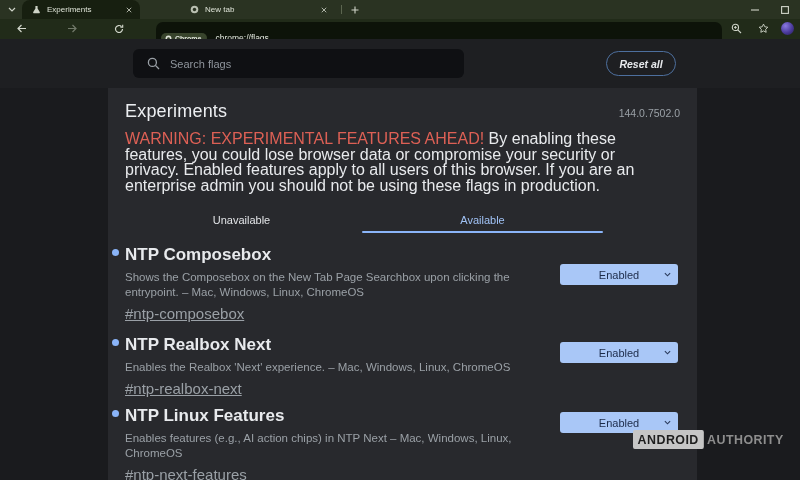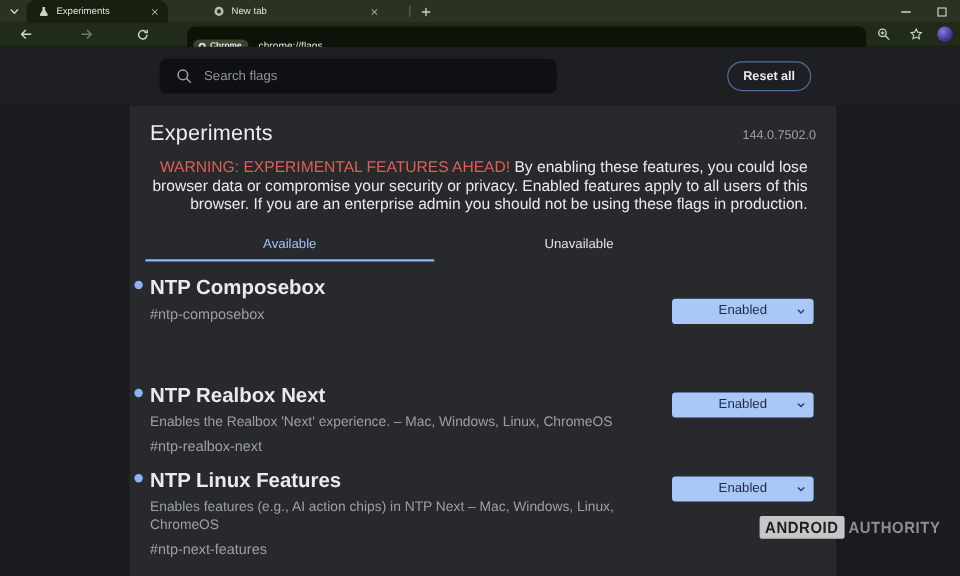--- a/index.html
+++ b/index.html
@@ -4,21 +4,21 @@
 <style>
   * { margin:0; padding:0; box-sizing:border-box; font-family:"Liberation Sans", sans-serif; }
   html,body { width:800px; height:480px; overflow:hidden; background:#000; }
   .browser { position:relative; width:800px; height:480px; display:flex; flex-direction:column; }
 
   
   .tabstrip { position:relative; height:19px; background:#2a3322; flex:none; }
   .caret-btn { position:absolute; left:5px; top:3px; width:14px; height:13px; display:flex; align-items:center; justify-content:center; border-radius:7px; }
   .tab { position:absolute; top:0; height:19px; display:flex; align-items:center; }
   .tab.active { left:22px; width:118px; background:#171f10; border-radius:8px 8px 0 0; }
-  .tab.inactive { left:168px; width:155px; }
+  .tab.inactive { left:180px; width:155px; }
   .tab .fav { margin-left:10px; flex:none; display:flex; }
   .tab .t-label { margin-left:6px; font-size:8px; color:#dde2d6; white-space:nowrap; overflow:hidden; flex:1; }
   .tab .t-close { margin-right:6px; flex:none; display:flex; padding:2px; }
   .tab-sep { position:absolute; left:341px; top:5px; width:1px; height:9px; background:#5c6650; }
   .newtab-btn { position:absolute; left:348px; top:3px; width:14px; height:13px; display:flex; align-items:center; justify-content:center; }
   .win-controls { position:absolute; right:0; top:0; height:19px; display:flex; align-items:center; }
   .win-btn { width:30px; height:19px; display:flex; align-items:center; justify-content:center; }
 
   
   .toolbar { position:relative; height:20px; background:#212b19; flex:none; display:flex; align-items:center; }
@@ -33,40 +33,40 @@
   .avatar { position:absolute; left:781px; top:3px; width:13px; height:13px; border-radius:50%;
             background:radial-gradient(circle at 35% 30%, #8a7ae0 0%, #4a3a9a 55%, #241b55 100%); }
 
   
   .page { position:relative; flex:1; background:#1a1b1e; overflow:hidden; }
   .search-band { position:absolute; left:0; top:0; width:800px; height:49px; background:#1e1f22; }
   .search-box { position:absolute; left:133px; top:10px; width:331px; height:29px; background:#0f1013; border-radius:6px; display:flex; align-items:center; }
   .search-box .ph { margin-left:10px; font-size:11px; color:#8f959c; }
   .search-box .mag { margin-left:14px; display:flex; }
   .reset-btn { position:absolute; left:606px; top:12px; width:70px; height:25px; border:1px solid #4d6f9e; border-radius:13px;
-               display:flex; align-items:center; justify-content:center; font-size:10.5px; font-weight:bold; color:#e8eaed; background:transparent; }
+               display:flex; align-items:center; justify-content:center; font-size:10.5px; font-weight:bold; color:#e8eaed; background:transparent;font-style:italic; }
 
   .content { position:absolute; left:108px; top:49px; width:589px; height:392px; background:#28292d; padding:0 17px; }
   .c-header { margin-top:13px; display:flex; justify-content:space-between; align-items:flex-end; }
   .c-title { font-size:18px; font-weight:400; color:#eceef1; letter-spacing:.2px; }
   .c-version { font-size:10.5px; color:#9aa0a6; margin-bottom:3px; }
-  .warning { margin-top:9px; width:548px; font-size:13px; line-height:15.5px; color:#e8eaed;text-align:right; }
+  .warning { margin-top:9px; width:548px; font-size:16px; line-height:15.5px; color:#e8eaed; }
   .warning .warn-red { color:var(--warning); }
 
   .cr-tabs { margin-top:13px; margin-left:-4px; width:482px; height:27px; display:flex; }
   .cr-tab { width:241px; height:27px; display:flex; align-items:center; justify-content:center; font-size:11px; color:#e1e3e6; position:relative; }
   .cr-tab.selected { color:#a0c2f5; }
   .cr-tab.selected::after { content:""; position:absolute; left:0; bottom:0; width:100%; height:2px; background:var(--accent); border-radius:1px; }
 
   .flag-rows { margin-top:6px; }
   .flag-row { position:relative; }
   .flag-row .dot { position:absolute; left:-13px; top:10px; width:7px; height:7px; border-radius:50%; background:var(--accent); }
   .flag-name { padding-top:6px; font-size:17px; font-weight:bold; color:#e8eaed; }
   .flag-desc { margin-top:5px; max-width:435px; font-size:11.5px; line-height:15px; color:#9aa0a6; }
-  .flag-link { display:inline-block; margin-top:5px; font-size:12px; color:#9aa0a6; }
+  .flag-link { display:inline-block; margin-top:5px; font-size:15px; color:#9aa0a6; text-decoration:underline; }
   .flag-select { position:absolute; right:2px; width:118px; height:21px; background:var(--select_bg); border-radius:3px;
                  display:flex; align-items:center; justify-content:center; font-size:11px; color:var(--select_text); }
   .flag-select .sel-chev { position:absolute; right:7px; top:8px; display:flex; }
   .row-0 { height:90px; } .row-0 .flag-select { top:25px; }
   .row-1 { height:71px; } .row-1 .flag-select { top:13px; }
   .row-2 { height:65px; } .row-2 .flag-select { top:12px; }
   .section-head { margin-top:14px; font-size:11.5px; font-weight:bold; color:#e8eaed; }
 
   
   .watermark { position:absolute; left:633px; top:391px; display:flex; align-items:center; transform:scaleX(.92); transform-origin:left; }
@@ -205,29 +205,30 @@
 
     <div class="content">
       <div class="c-header">
         <div class="c-title">Experiments</div>
         <div class="c-version">144.0.7502.0</div>
       </div>
 
       <div class="warning"><span class="warn-red">WARNING: EXPERIMENTAL FEATURES AHEAD!</span><span> By enabling these features, you could lose browser data or compromise your security or privacy. Enabled features apply to all users of this browser. If you are an enterprise admin you should not be using these flags in production.</span></div>
 
       <div class="cr-tabs">
+        <div class="cr-tab">Unavailable</div>
         <div class="cr-tab selected">Available</div>
-        <div class="cr-tab">Unavailable</div>
       </div>
 
       <div class="flag-rows">
 
         <div class="flag-row row-0">
           <span class="dot"></span>
           <div class="flag-name">NTP Composebox</div>
+          <div class="flag-desc">Shows the Composebox on the New Tab Page Searchbox upon clicking the entrypoint. – Mac, Windows, Linux, ChromeOS</div>
           <a class="flag-link">#ntp-composebox</a>
           <div class="flag-select">
             <span>Enabled</span>
             <span class="sel-chev">
               <svg width="7" height="5" viewBox="0 0 8 5">
                   <path d="M1 1l3 3 3-3" stroke="#2b3c5e" stroke-width="1.3" fill="none"></path>
                 </svg>
             </span>
           </div>
         </div>

